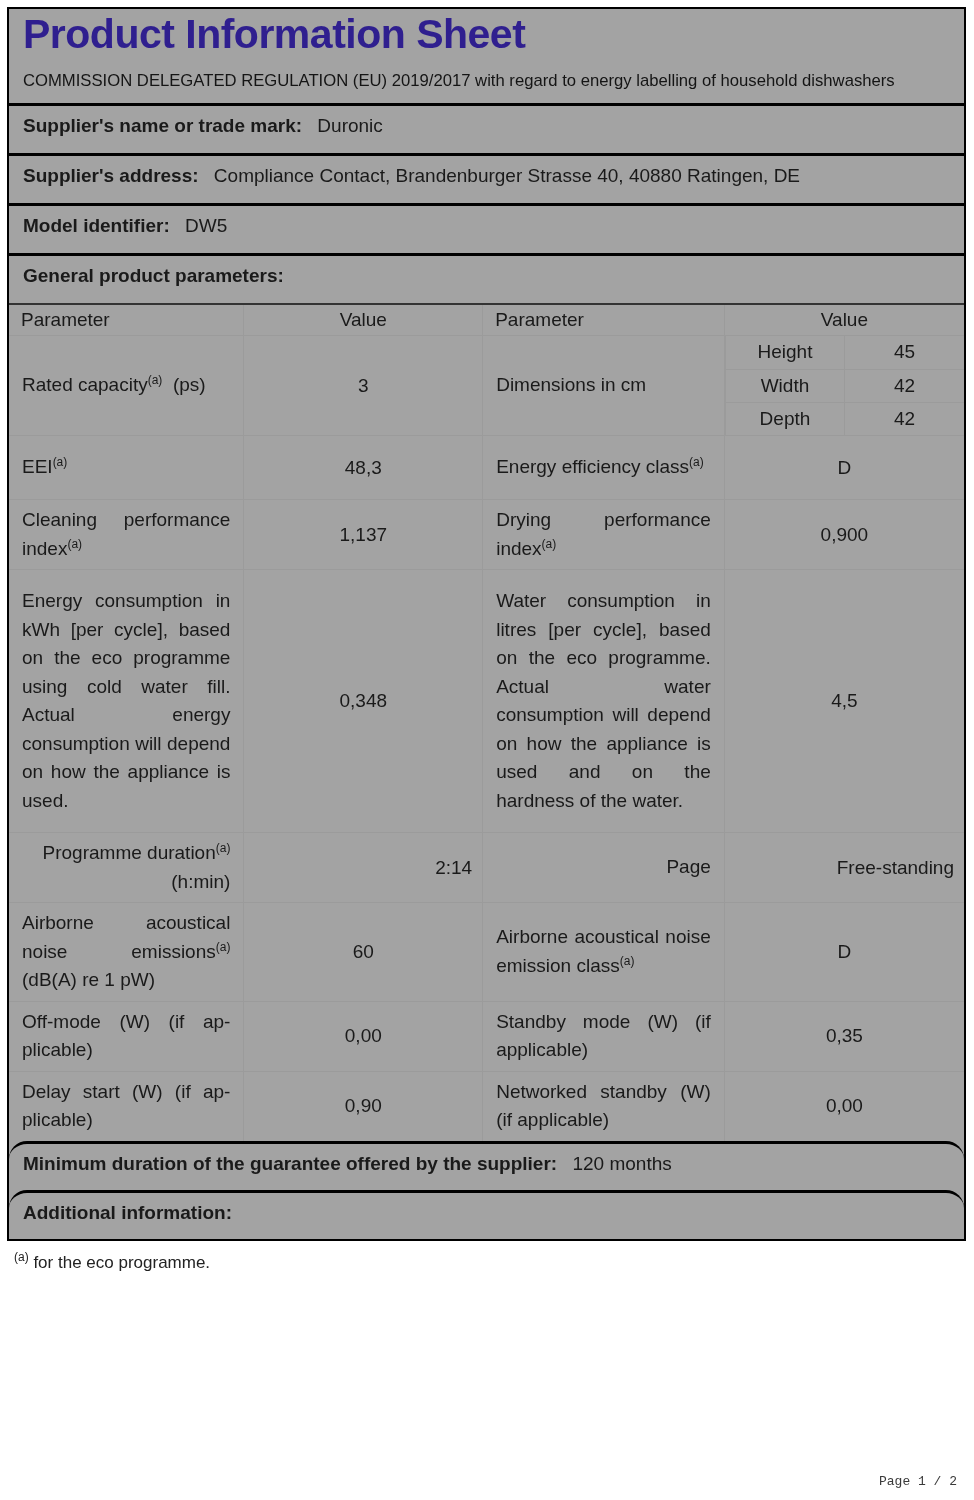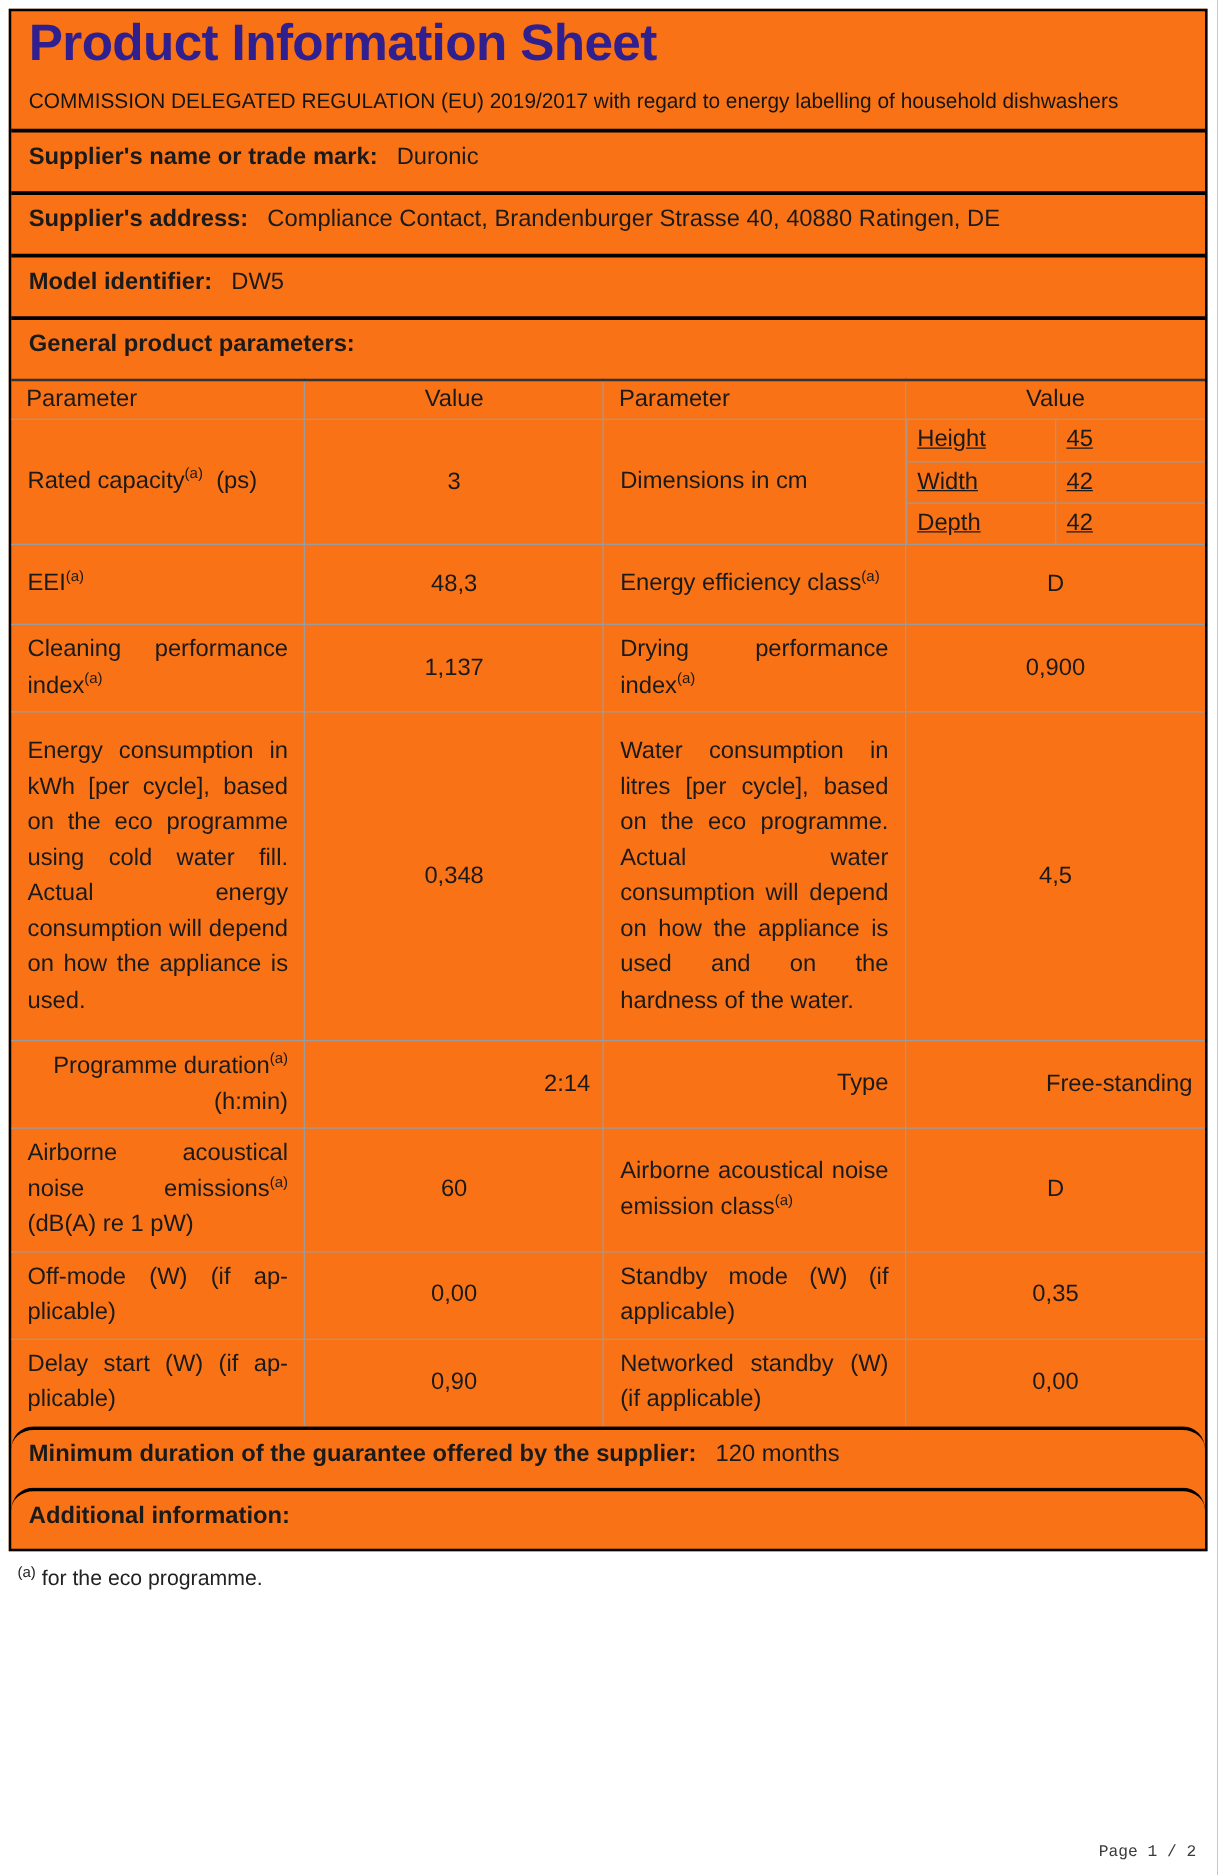--- a/index.html
+++ b/index.html
@@ -10,21 +10,21 @@
     font-family: "Liberation Sans", sans-serif;
     color: #1a1a1a;
     position: relative;
     -webkit-font-smoothing: antialiased;
   }
   .sheet {
     position: absolute;
     left: 7px; top: 7px;
     width: 959px;
     border: 2px solid #000;
-    background: #f97316;
+    background: #a3a3a3;
   }
   .title-block { padding: 2px 12px 12px 14px; }
   .doc-title {
     margin: 0;
     font-size: 41px;
     line-height: 1.15;
     font-weight: 700;
     color: #2f1f8f;
     letter-spacing: -0.5px;
   }
@@ -78,24 +78,23 @@
   tr.r-duration td { height: 56px; text-align: right; }
   tr.r-noise td { height: 96px; }
   tr.r-off td { height: 60px; }
   tr.r-delay td { height: 62px; }
   td.dims-cell { padding: 0; vertical-align: top; }
   table.dims { width: 100%; border-collapse: collapse; }
   .dims td {
     border: 1px solid #9b9b9b;
     height: 33px;
     width: 50%;
-    text-align: left;
+    text-align: center;
     font-size: 19px;
     padding: 2px 8px;
-    text-decoration: underline;
   }
   .dims tr:first-child td { border-top: 0; }
   .dims tr:last-child td { border-bottom: 0; }
   .dims td:first-child { border-left: 1px solid #9b9b9b; }
   .dims td:last-child { border-right: 0; }
 
   .band {
     border-top: 3px solid #000;
     padding: 9px 12px 15px 14px;
     font-size: 19px;
@@ -212,21 +211,21 @@
       <tr class="r-energy">
         <td class="p">Energy consumption in kWh [per cycle], based on the eco programme using cold water fill. Actual en­ergy consumption will depend on how the appliance is used.</td>
         <td class="v">0,348</td>
         <td class="p">Water consumption in litres [per cycle], based on the eco pro­gramme. Actual water consumption will de­pend on how the ap­pliance is used and on the hardness of the water.</td>
         <td class="v">4,5</td>
       </tr>
 
       <tr class="r-duration">
         <td class="p"><span>Programme duration</span><sup>(a)</sup><span> (h:min)</span></td>
         <td class="v">2:14</td>
-        <td class="p">Type</td>
+        <td class="p">Page</td>
         <td class="v">Free-standing</td>
       </tr>
 
       <tr class="r-noise">
         <td class="p"><span>Airborne acoustical noise emissions</span><sup>(a)</sup><span> (dB(A) re 1 pW)</span></td>
         <td class="v">60</td>
         <td class="p"><span>Airborne acoustical noise emission class</span><sup>(a)</sup></td>
         <td class="v">D</td>
       </tr>
 

